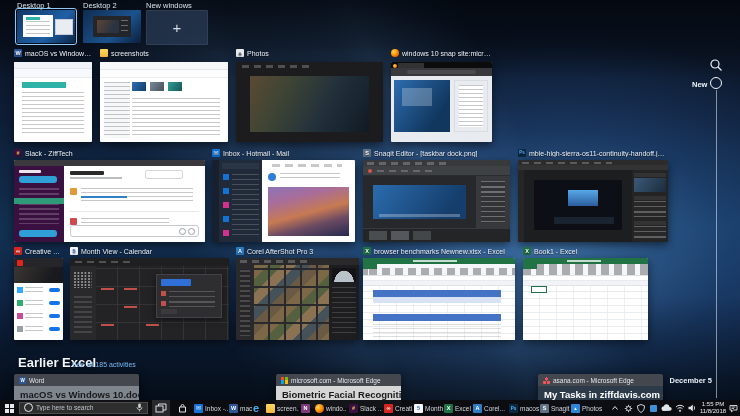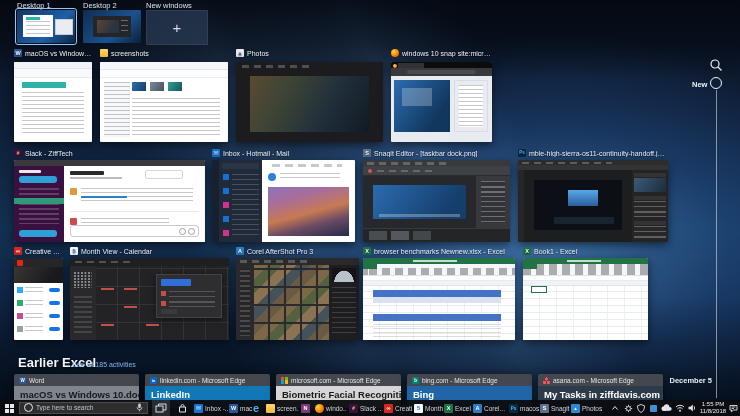--- a/index.html
+++ b/index.html
@@ -344,48 +344,34 @@
   <a class="abs" style="left:72px;top:361px;font-size:7px;color:#79b8f3;text-decoration:none">See all 185 activities</a>
 
   <div class="card" style="left:14px">
     <div class="card-h">
       <span class="ic" style="background:#2b579a">W</span>
       <span>Word</span>
     </div>
     <div class="card-b" style="background:#7f858c;color:#17191c">macOS vs Windows 10.docx</div>
   </div>
 
-  <div class="card" style="left:145px">
-    <div class="card-h">
-      <span class="ic" style="background:#0a66c2;font-size:4px">in</span>
-      <span>linkedin.com - Microsoft Edge</span>
-    </div>
-    <div class="card-b" style="background:#1178b5;color:#fff">LinkedIn</div>
-  </div>
 
   <div class="card" style="left:276px">
     <div class="card-h">
       <span class="msq">
           <span style="background:#f25022"></span>
           <span style="background:#7fba00"></span>
           <span style="background:#00a4ef"></span>
           <span style="background:#ffb900"></span>
         </span>
       <span>microsoft.com - Microsoft Edge</span>
     </div>
     <div class="card-b" style="background:#d6d6d6;color:#1a1a1a">Biometric Facial Recognition</div>
   </div>
 
-  <div class="card" style="left:407px">
-    <div class="card-h">
-      <span class="ic" style="background:#008373">b</span>
-      <span>bing.com - Microsoft Edge</span>
-    </div>
-    <div class="card-b" style="background:#1f65a8;color:#fff">Bing</div>
-  </div>
 
   <div class="card" style="left:538px">
     <div class="card-h">
       <span class="ic" style="background:radial-gradient(circle 1.6px at 3.5px 2px,#f2545b 98%,transparent),radial-gradient(circle 1.6px at 1.5px 5.5px,#f2545b 98%,transparent),radial-gradient(circle 1.6px at 5.5px 5.5px,#f2545b 98%,transparent)"></span>
       <span>asana.com - Microsoft Edge</span>
     </div>
     <div class="card-b" style="background:#2c3a49;color:#fff">My Tasks in ziffdavis.com - ...</div>
   </div>
 
   <div class="taskbar">

